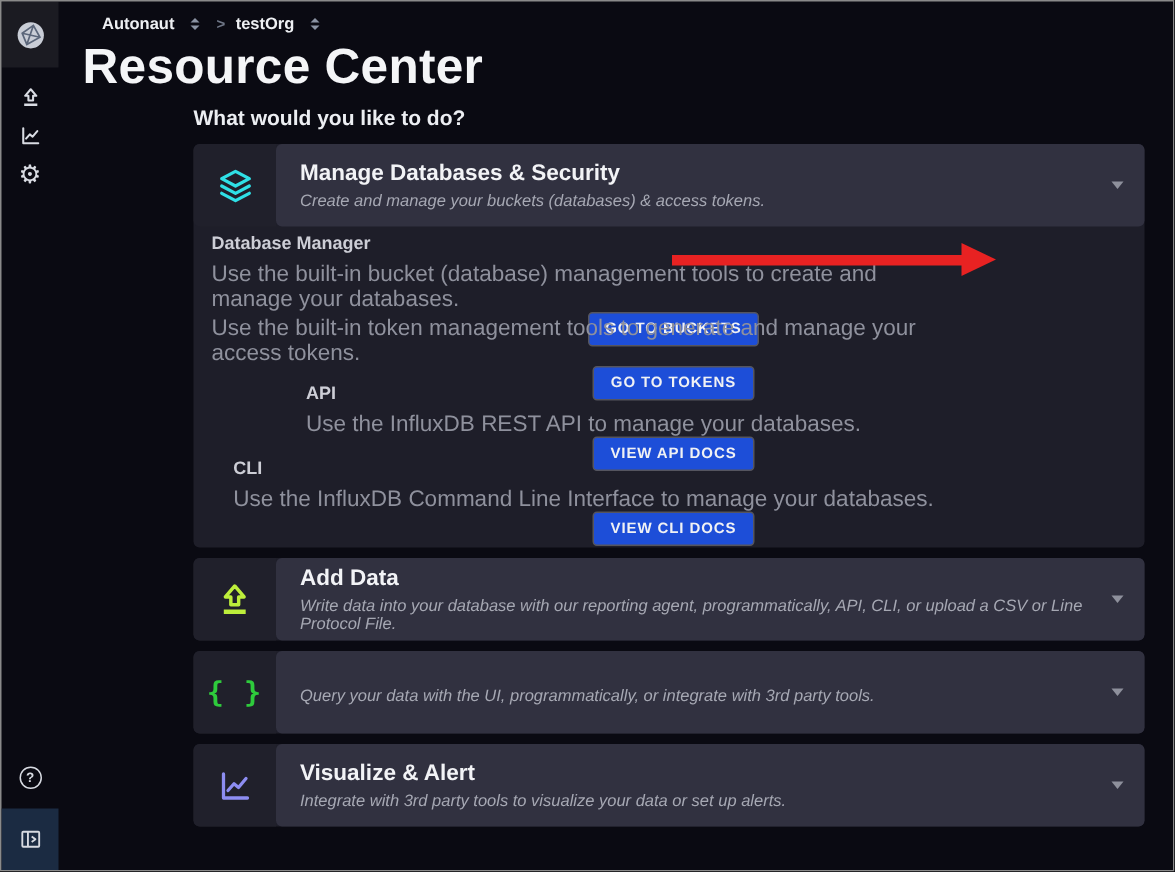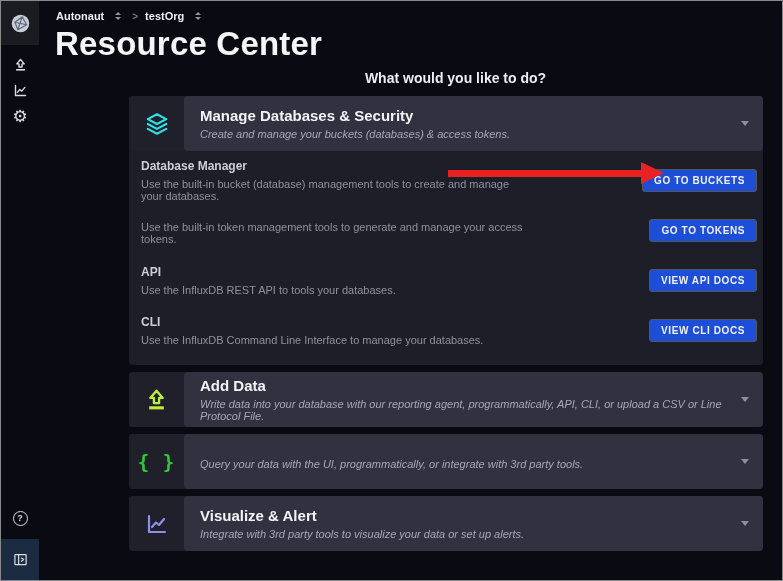--- a/index.html
+++ b/index.html
@@ -32,53 +32,53 @@
     font-size:9px; font-weight:bold; color:#d7dae1;
   }
   .bottom-cell{
     width:38px; height:41px; background:#1b2b42;
     display:flex; align-items:center; justify-content:center; cursor:pointer;
   }
   
   .main{ position:absolute; left:38px; top:0; right:0; bottom:0; }
   .breadcrumb{
     display:flex; align-items:center; gap:7px;
-    padding:9px 0 0 17px; font-size:11px; font-weight:bold; color:#eef0f3;
+    padding:9px 0 0 17px; font-size:11px; font-weight:bold; color:#eef0f3;margin-left:12px;
   }
   .crumb{ cursor:pointer; }
   .sort-caret{ display:inline-flex; flex-direction:column; gap:2px; margin:0 4px; cursor:pointer; }
   .sort-caret i{ display:block; width:0; height:0; border-left:3px solid transparent; border-right:3px solid transparent; }
   .sort-caret .up{ border-bottom:3px solid #8b93a3; }
   .sort-caret .dn{ border-top:3px solid #8b93a3; }
   .crumb-sep{ color:#6f7787; font-size:10px; font-weight:bold; }
   h1.page-title{
     margin:3px 0 0 16px; font-size:33px; font-weight:bold; color:#f4f5f7; letter-spacing:0.2px;
   }
-  .subtitle{ margin:7px 0 0 90px; font-size:14px; font-weight:bold; color:#eceef2;text-align:center; }
+  .subtitle{ margin:7px 0 0 90px; font-size:14px; font-weight:bold; color:#eceef2; }
   .panel{ margin:10px 0 0 90px; width:634px; }
   
   .card{ background:#1e1e29; border-radius:4px; margin-bottom:7px; }
   .card-header{ display:flex; height:55px; cursor:pointer; }
   .icon-cell{
     width:55px; display:flex; align-items:center; justify-content:center;
     background:#20202b; border-radius:4px 0 0 4px; flex:none;
   }
   .strip{
     flex:1; background:#313140; border-radius:4px;
     display:flex; align-items:center; padding:0 14px 0 16px;
   }
   .strip-text{ flex:1; }
   .strip-title{ font-size:15px; font-weight:bold; color:#f2f3f6; }
   .strip-desc{ font-size:11px; color:#a6a8b3; margin-top:4px;font-style:italic; }
   .caret{ width:0; height:0; border-left:4px solid transparent; border-right:4px solid transparent; border-top:5px solid #8e909c; }
   .card-body{ padding:4px 0 10px 0; }
-  .row{ display:flex; align-items:center; height:50px; padding:0 6px 0 12px; }
+  .row{ display:flex; align-items:center; height:50px; padding:0 6px 0 12px;flex-direction:column; }
   .row-text{ flex:1; padding-right:120px; }
   .row-title{ font-size:12px; font-weight:bold; color:#cdced6; }
-  .row-desc{ font-size:11px; color:#8f919d; margin-top:5px; }
+  .row-desc{ font-size:15px; color:#8f919d; margin-top:5px; }
   .btn{
     flex:none; height:23px; padding:0 11px; background:#1d4ed8;
     border:1px solid #55555f; border-radius:3px; color:#f0f1f4;
     font-family:"Liberation Sans", sans-serif; font-size:10px; font-weight:bold;
     letter-spacing:0.6px; cursor:pointer;
   }
   .braces{ font-family:"DejaVu Sans Mono", monospace; font-size:19px; font-weight:bold; color:#2ecb3c; letter-spacing:1px; }
   
   .red-arrow{ position:absolute; left:447px; top:169px; pointer-events:none; }
   .red-arrow .shaft{ position:absolute; left:0; top:0; width:195px; height:7px; background:#e82222; }
@@ -183,21 +183,21 @@
           <div class="row">
             <div class="row-text">
               <div class="row-desc">Use the built-in token management tools to generate and manage your access tokens.</div>
             </div>
             <button class="btn">GO TO TOKENS</button>
           </div>
 
           <div class="row">
             <div class="row-text">
               <div class="row-title">API</div>
-              <div class="row-desc">Use the InfluxDB REST API to tools your databases.</div>
+              <div class="row-desc">Use the InfluxDB REST API to manage your databases.</div>
             </div>
             <button class="btn">VIEW API DOCS</button>
           </div>
 
           <div class="row">
             <div class="row-text">
               <div class="row-title">CLI</div>
               <div class="row-desc">Use the InfluxDB Command Line Interface to manage your databases.</div>
             </div>
             <button class="btn">VIEW CLI DOCS</button>

